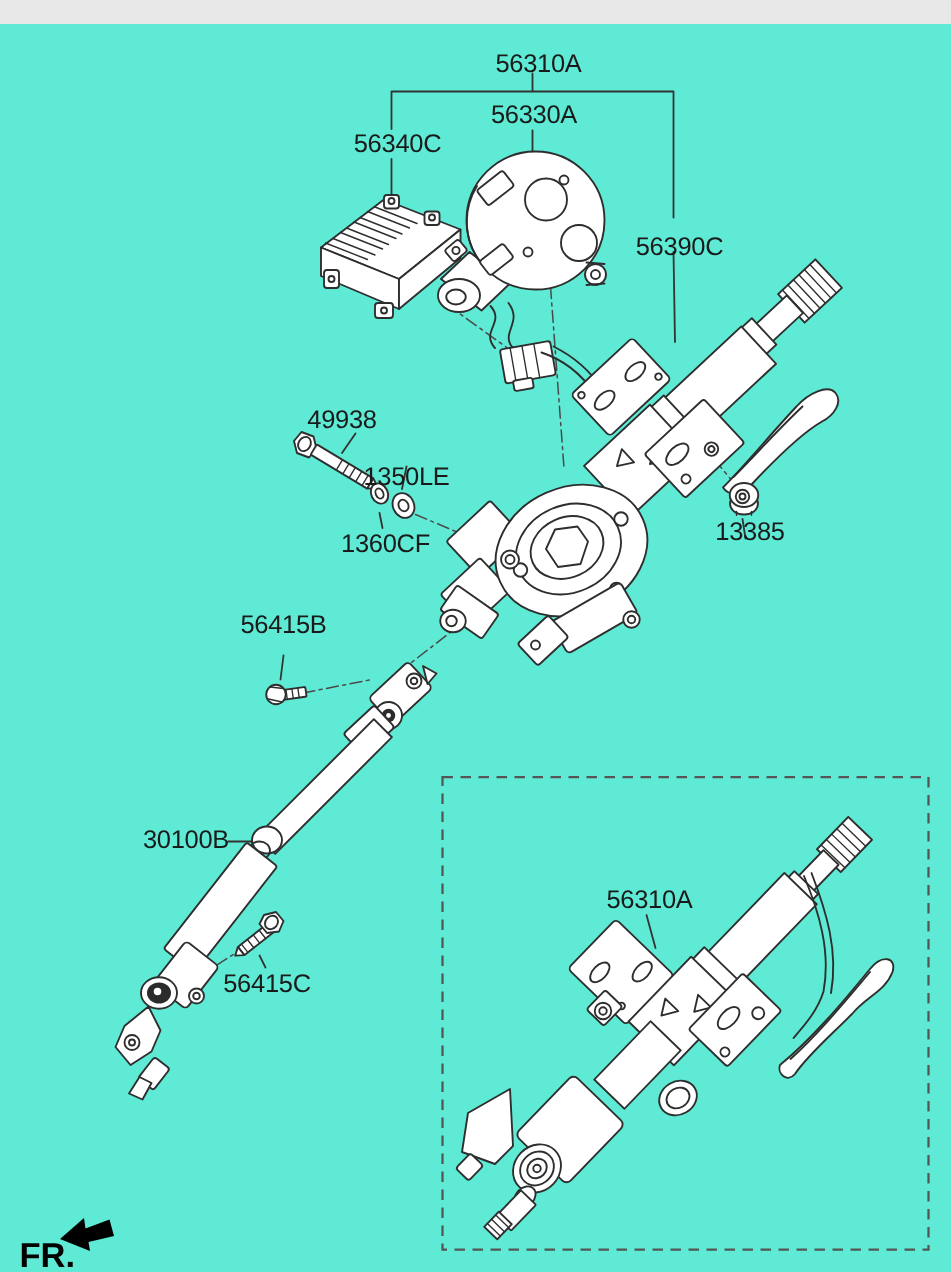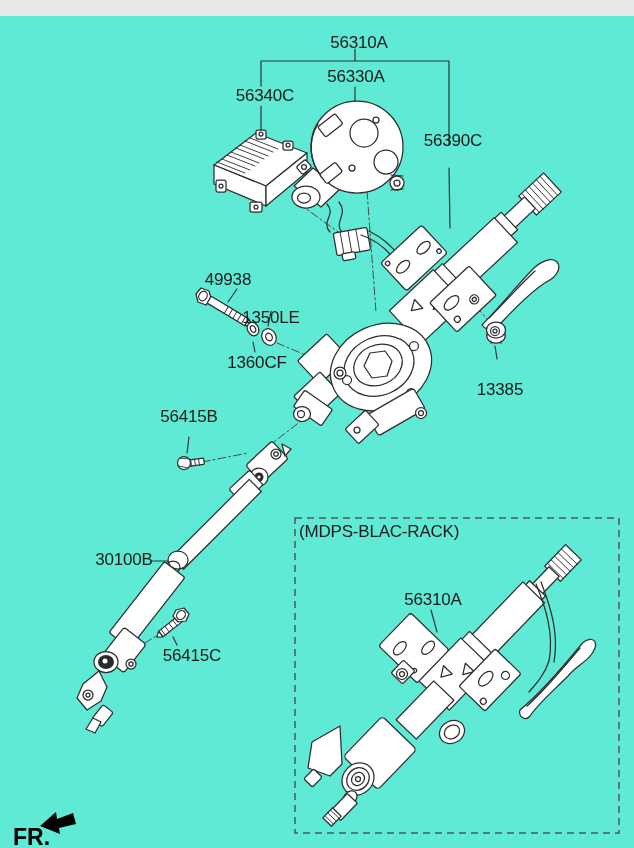--- a/index.html
+++ b/index.html
@@ -346,26 +346,25 @@
       <path style="stroke-width:0.9" d="M328,795 V807 M332,795 V807 M336,795 V807"></path>
     </g>
   </g>
 
   <path d="M40,810 L56,796 L57,803 L73,797 L76,808 L59,812 L60,818 Z" fill="#000" stroke="none"></path>
 </svg>
 
   <span class="plabel" style="left:359px;top:27px">56310A</span>
   <span class="plabel" style="left:356px;top:61px">56330A</span>
   <span class="plabel" style="left:265px;top:80px">56340C</span>
-  <span class="plabel" style="left:453px;top:125px">56390C</span>
+  <span class="plabel" style="left:453px;top:149px">56390C</span>
   <span class="plabel" style="left:228px;top:264px">49938</span>
   <span class="plabel" style="left:271px;top:302px">1350LE</span>
   <span class="plabel" style="left:257px;top:347px">1360CF</span>
-  <span class="plabel" style="left:500px;top:374px">13385</span>
+  <span class="plabel" style="left:500px;top:339px">13385</span>
   <span class="plabel" style="left:189px;top:401px">56415B</span>
   <span class="plabel" style="left:124px;top:544px">30100B</span>
-  <span class="plabel" style="left:192px;top:640px">56415C</span>
+  <span class="plabel" style="left:178px;top:640px">56415C</span>
   <span class="plabel" style="left:433px;top:584px">56310A</span>
 
-  <span class="plabel plabel-left" style="left:299px;top:516px">(MDPS-BLAC-RACK)</span>
 
   <span class="fr-label" style="left:13px;top:821px">FR.</span>
 </div>
 
 </body></html>

